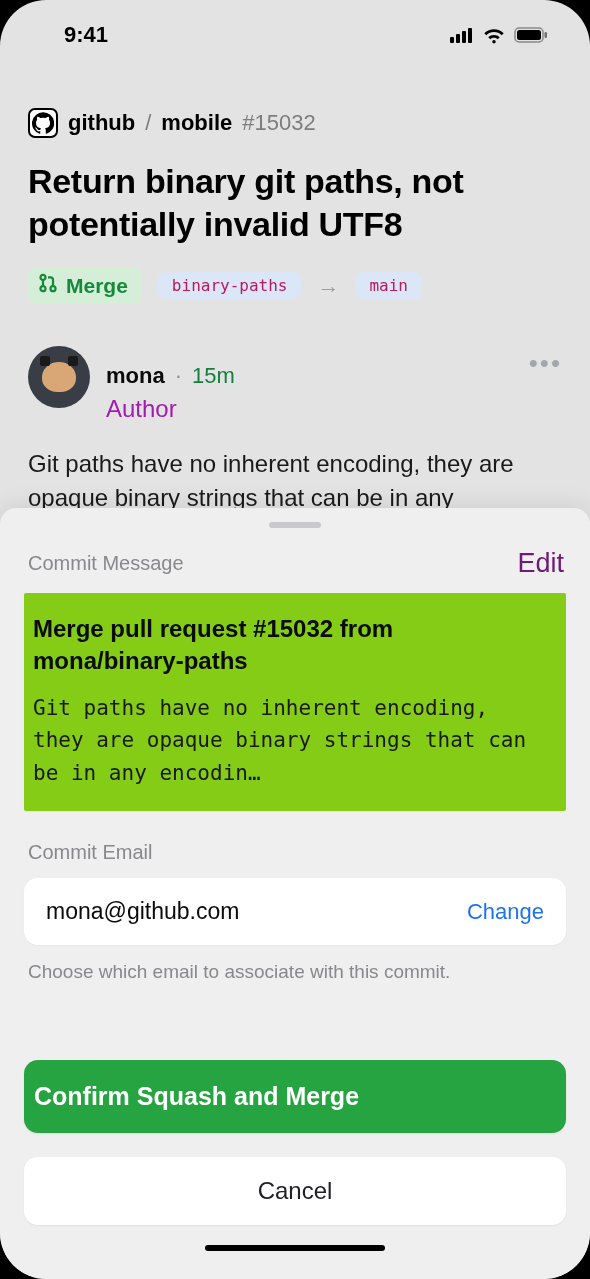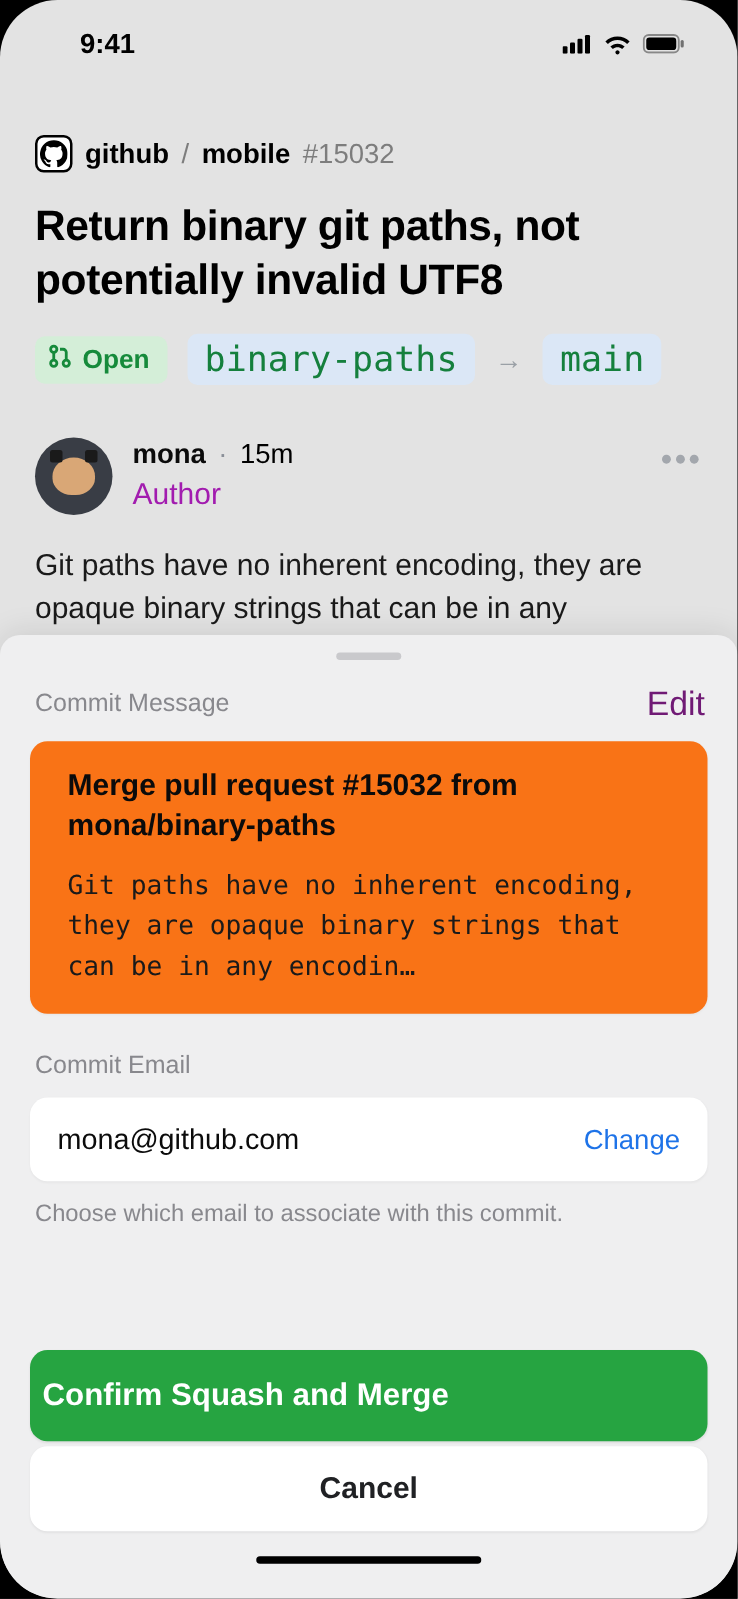--- a/index.html
+++ b/index.html
@@ -85,23 +85,23 @@
     background: #d4eed8;
     color: #168a3b;
     font-weight: 600;
     font-size: 21px;
     padding: 6px 14px 6px 10px;
     border-radius: 8px;
   }
   .badge-open svg { width: 20px; height: 20px; }
   .ref {
     background: #dbe7f6;
-    color: #15803d;
+    color: #be185d;
     font-family: ui-monospace, SFMono-Regular, Menlo, Consolas, monospace;
-    font-size: 28px;
+    font-size: 16px;
     padding: 4px 14px;
     border-radius: 8px;
   }
   .arrow {
     color: #9aa0a6;
     font-size: 22px;
   }
 
   
   .comment {
@@ -132,30 +132,30 @@
   .avatar::after {
     
     content: "";
     position: absolute;
     width: 10px; height: 10px;
     background: #1a1a1a;
     top: 10px; left: 12px;
     border-radius: 2px;
     box-shadow: 28px 0 0 #1a1a1a;
   }
-  .ch-lines { flex: 1; }
+  .ch-lines { flex: 1; margin-top: 17px; }
   .ch-top {
     display: flex;
     align-items: center;
     gap: 10px;
     font-size: 22px;
   }
   .ch-author { font-weight: 700; color: #0b0b0b; }
   .ch-dot { color: #8a8f98; }
-  .ch-time { color: #000000; }
+  .ch-time { color: #15803d; }
   .ch-badge {
     margin-top: 6px;
     font-size: 24px;
     color: #a21caf;
   }
   .dots {
     color: #a3a7ad;
     font-size: 26px;
     letter-spacing: 2px;
     padding-top: 2px;
@@ -192,23 +192,23 @@
   .section-label {
     font-size: 20px;
     color: #88888d;
   }
   .section-action {
     font-size: 27px;
     color: #701a75;
     font-weight: 500;
   }
   .card {
-    background: #f97316;
-    border-radius: 14px;
-    padding: 20px 22px 22px 30px;
+    background: #84cc16;
+    border-radius: 2px;
+    padding: 20px 22px 22px 9px;
     box-shadow: 0 1px 2px rgba(0,0,0,0.04);
   }
   .commit-title {
     font-size: 24px;
     font-weight: 700;
     line-height: 1.35;
     color: #0b0b0b;
   }
   .commit-body {
     margin-top: 14px;
@@ -247,25 +247,25 @@
     background: #26a441;
     color: #fff;
     font-size: 25px;
     font-weight: 700;
     text-align: left;
     padding: 22px 10px;
     border-radius: 14px;
     box-shadow: 0 1px 2px rgba(0,0,0,0.08);
   }
   .btn-secondary {
-    margin-top: 4px;
+    margin-top: 24px;
     background: #fff;
     color: #202124;
     font-size: 24px;
-    font-weight: 700;
+    font-weight: 400;
     text-align: center;
     padding: 20px 10px;
     border-radius: 14px;
     box-shadow: 0 1px 2px rgba(0,0,0,0.06);
   }
   .home-indicator {
     width: 180px; height: 6px;
     background: #000;
     border-radius: 3px;
     margin: 20px auto 0 auto;
@@ -320,21 +320,21 @@
     <span class="badge-open">
       <span>
         <svg viewBox="0 0 16 16" fill="none" stroke="#168a3b" stroke-width="1.8">
             <circle cx="4" cy="3.5" r="2"></circle>
             <circle cx="4" cy="12.5" r="2"></circle>
             <circle cx="12" cy="12.5" r="2"></circle>
             <path d="M4 5.5v5"></path>
             <path d="M8 3.5h2a2 2 0 0 1 2 2v5"></path>
           </svg>
       </span>
-      <span>Open</span>
+      <span>Merge</span>
     </span>
     <span class="ref">binary-paths</span>
     <span class="arrow">→</span>
     <span class="ref">main</span>
   </div>
 
   <div class="comment">
     <div class="comment-head">
       <div class="avatar"></div>
       <div class="ch-lines">

